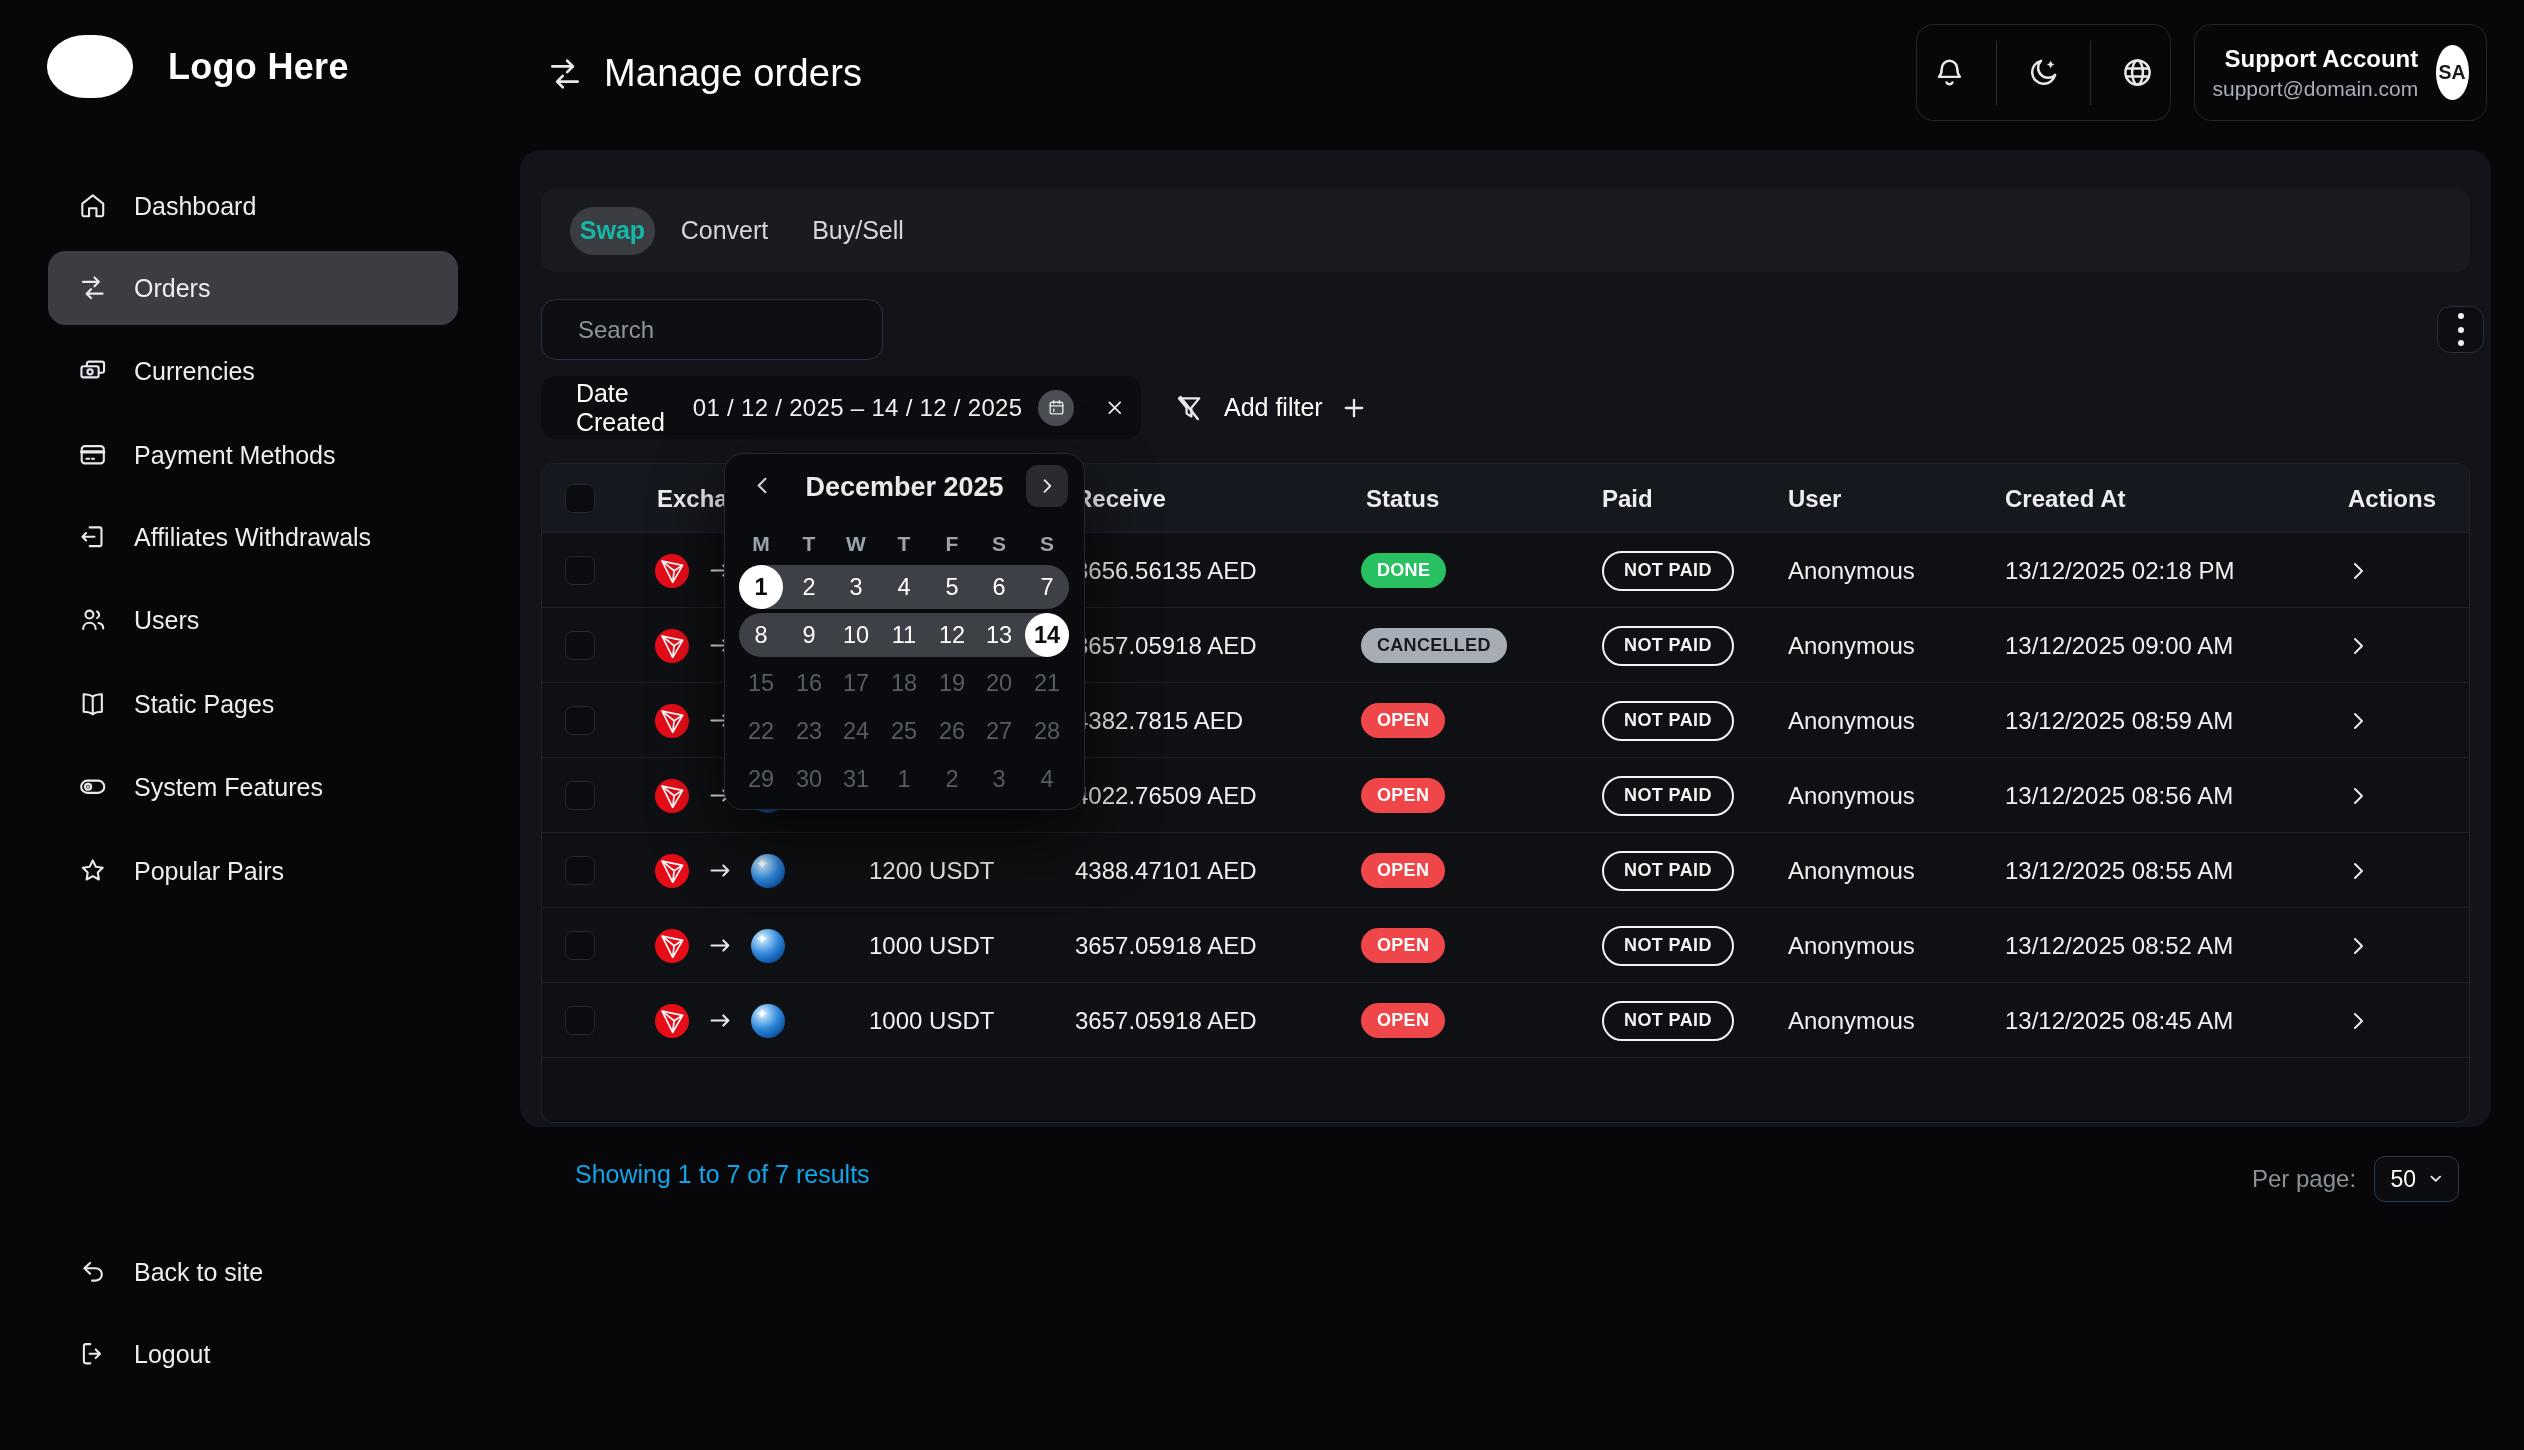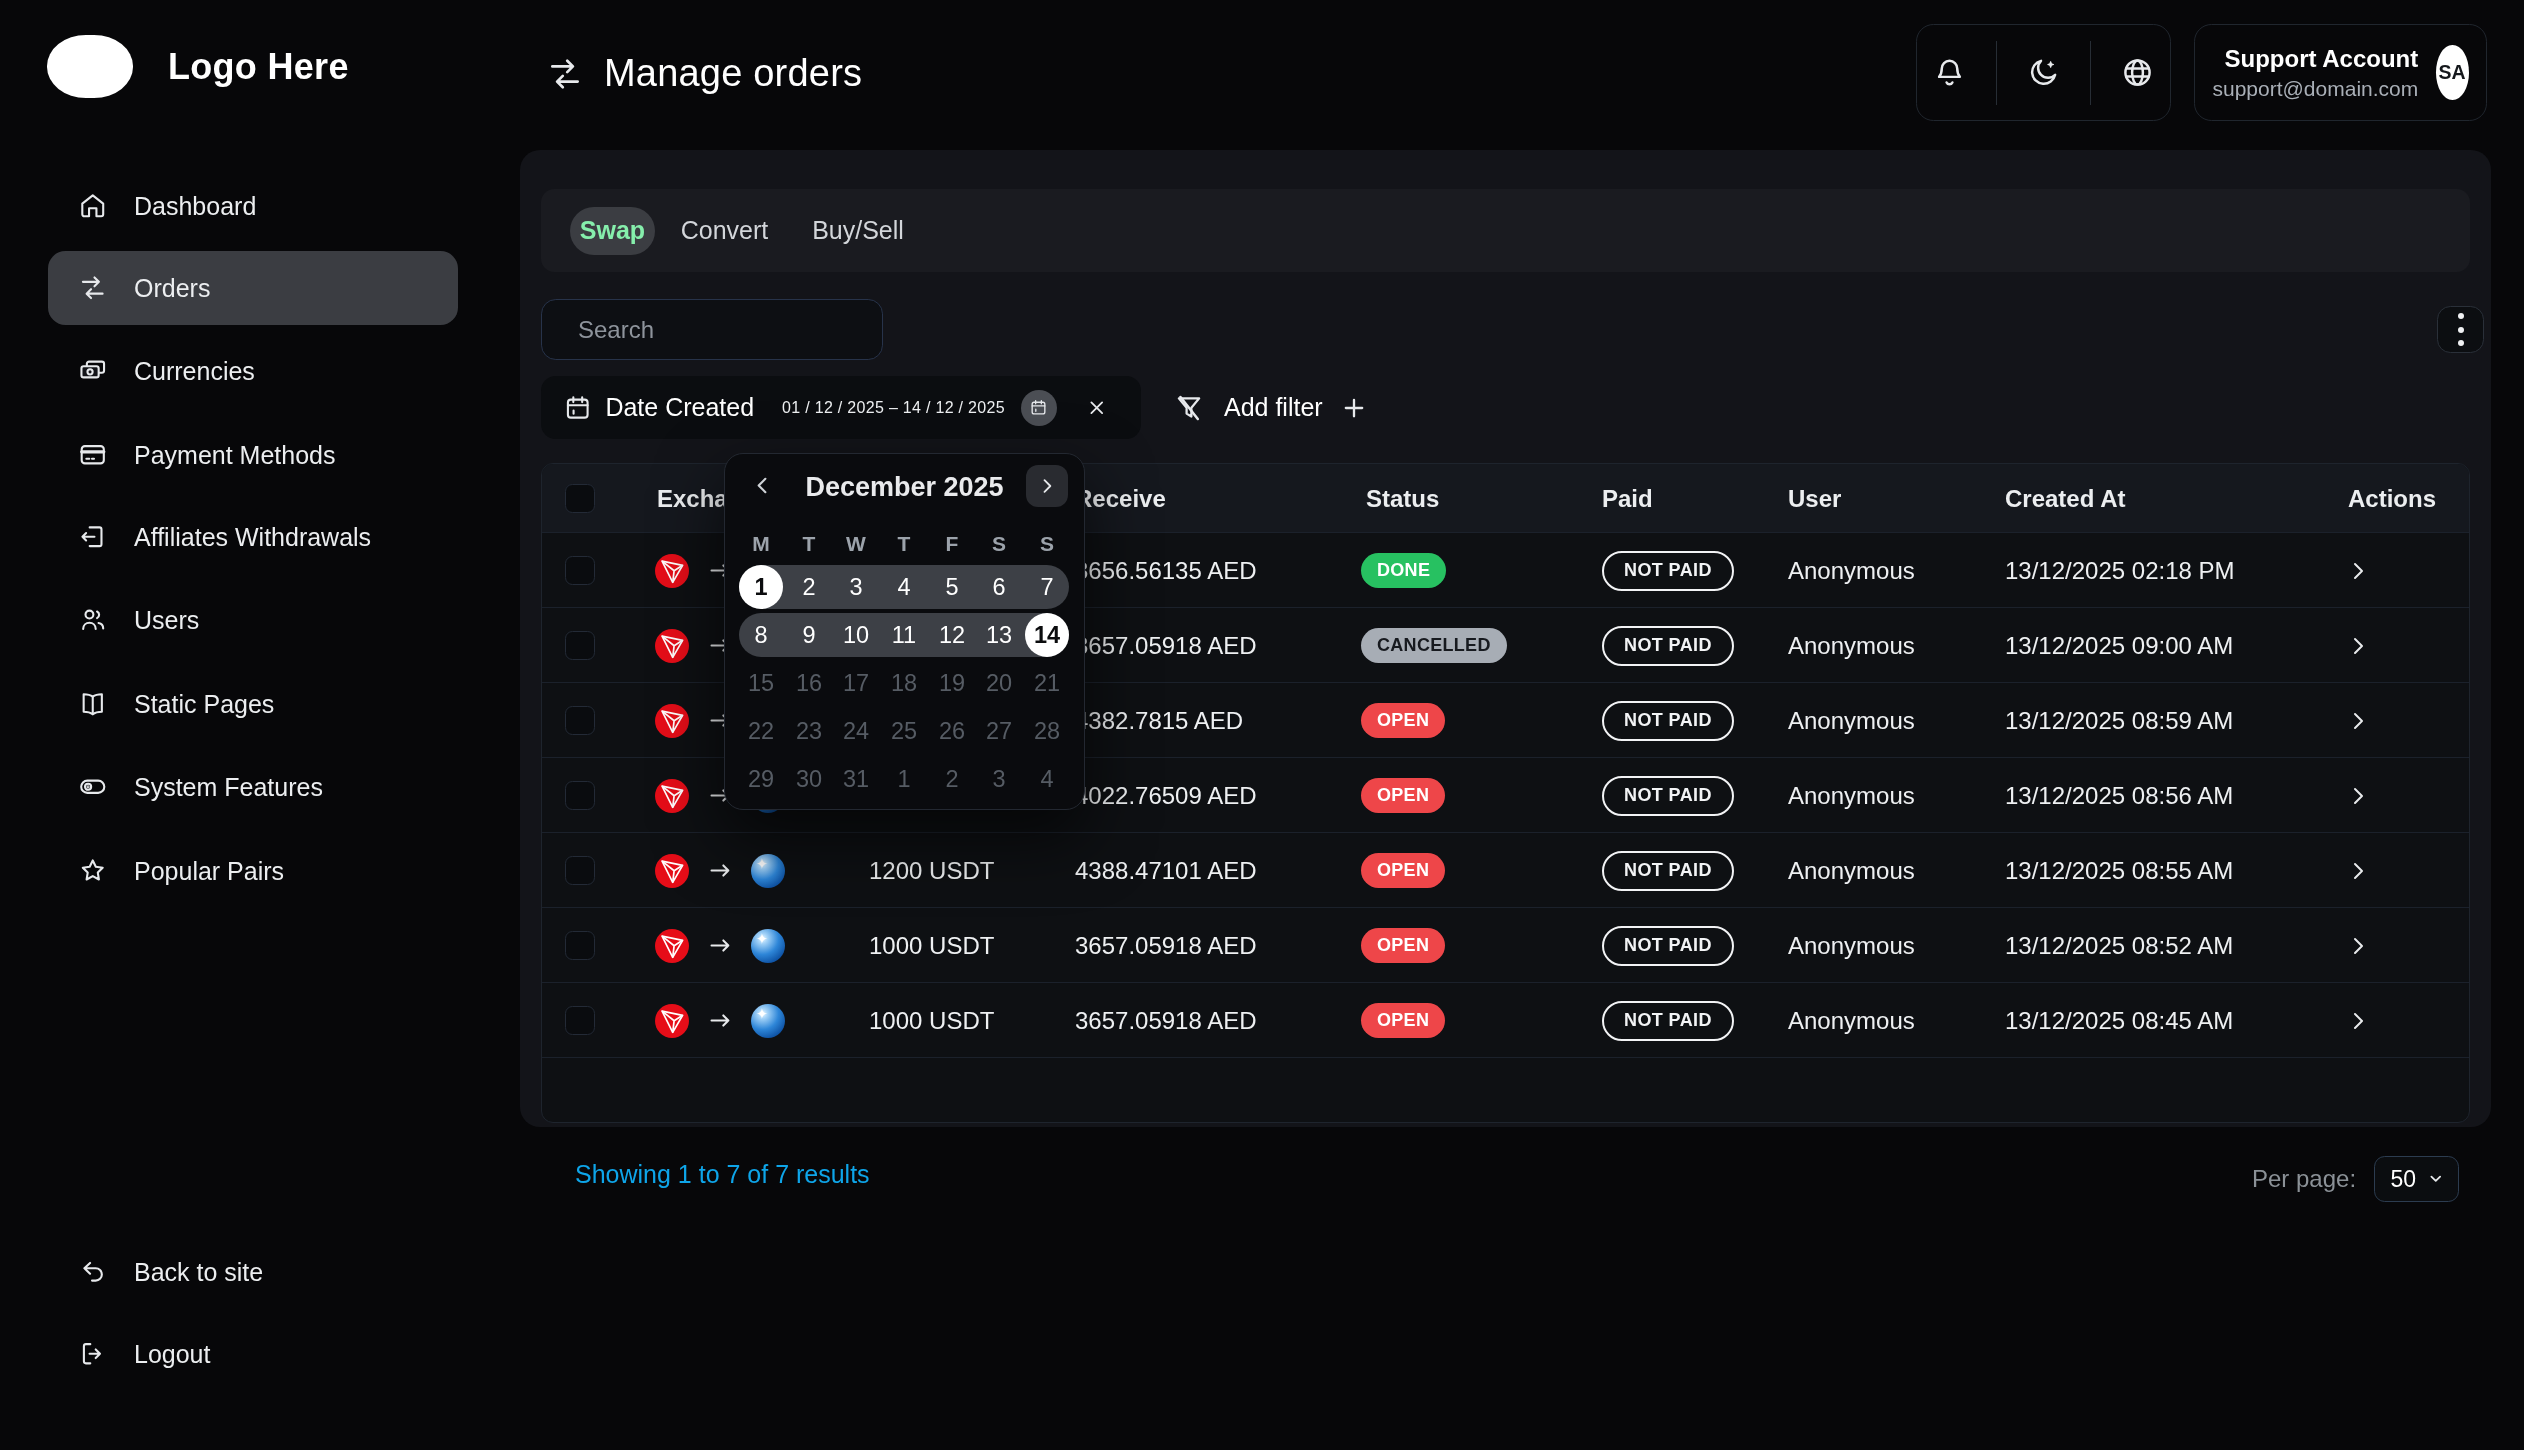--- a/index.html
+++ b/index.html
@@ -34,35 +34,35 @@
   #account-box{position:absolute;left:2194px;top:24px;width:293px;height:97px;border:1.3px solid #20262e;border-radius:17.5px;display:flex;align-items:center;justify-content:flex-end;gap:17.5px;padding:0 17.5px;background:var(--page-bg);cursor:pointer;}
   #account-text{text-align:right;}
   #account-name{font-size:24px;font-weight:700;color:#fff;}
   #account-email{font-size:21px;color:#a9afb7;margin-top:4px;}
   #avatar{width:55px;height:55px;border-radius:50%;background:#fff;color:#15181c;font-size:19.5px;font-weight:700;display:flex;align-items:center;justify-content:center;}
 
   
   #panel{position:absolute;left:520px;top:150px;width:1971px;height:977px;background:var(--panel-bg);border-radius:20px;}
   #tabs-strip{position:absolute;left:21px;top:39px;width:1929px;height:83px;background:var(--strip-bg);border-radius:13.4px;}
   .tab{position:absolute;top:0;height:83px;display:flex;align-items:center;justify-content:center;font-size:25px;color:#d3d6da;font-weight:500;cursor:pointer;}
-  .tab.active{top:17.5px;height:48px;border-radius:671px;background:var(--active-bg);color:#86efac;font-weight:600;}
+  .tab.active{top:17.5px;height:48px;border-radius:671px;background:var(--active-bg);color:#14b8a6;font-weight:600;}
   #tab-0{left:29px;width:85px;}
   #tab-1{left:128px;width:111px;}
   #tab-2{left:261px;width:112px;}
 
   #search-box{position:absolute;left:21px;top:149px;width:342px;height:61px;border:1.3px solid var(--input-border);border-radius:14.8px;display:flex;align-items:center;gap:16px;padding:0 20px;background:#0d0f13;}
   #search-input{flex:1;background:transparent;border:none;outline:none;color:var(--text);font-size:24px;font-family:inherit;}
   #search-input::placeholder{color:#8e949c;}
   #kebab-btn{position:absolute;left:1917px;top:156px;width:47px;height:47px;border:1.3px solid #2a3039;border-radius:13.4px;display:flex;flex-direction:column;align-items:center;justify-content:center;gap:7.4px;cursor:pointer;background:#0c0e11;}
   .kdot{width:6px;height:6px;border-radius:50%;background:#f0f1f3;}
 
   #chip-row{position:absolute;left:21px;top:226px;height:63px;display:flex;align-items:center;}
   #date-chip{width:600px;height:63px;background:var(--chip-bg);border-radius:14.8px;display:flex;align-items:center;padding:0 17.5px 0 21.5px;gap:0;}
   #chip-label{font-size:25px;font-weight:500;color:#fff;margin-left:13.4px;}
-  #chip-range{font-size:16px;color:#eef0f2;margin-left:28px;letter-spacing:0.3px;white-space:nowrap;}
+  #chip-range{font-size:24px;color:#eef0f2;margin-left:28px;letter-spacing:0.3px;white-space:nowrap;}
   #chip-cal-btn{width:36px;height:36px;border-radius:50%;background:#4b4e54;display:flex;align-items:center;justify-content:center;margin-left:16px;cursor:pointer;flex:none;}
   #chip-close{margin-left:29.5px;cursor:pointer;flex:none;display:flex;}
   #filter-clear{margin-left:32px;cursor:pointer;display:flex;}
   #add-filter{display:flex;align-items:center;gap:17.5px;margin-left:19px;cursor:pointer;}
   #add-filter-label{font-size:25px;font-weight:500;color:#ffffff;}
 
   
   #table-card{position:absolute;left:21px;top:313px;width:1929px;height:660px;border:1.3px solid #1e242d;border-radius:12px;background:var(--card-bg);overflow:hidden;}
   #thead{position:relative;height:69px;background:var(--header-row-bg);border-bottom:1.3px solid var(--row-border);}
   .hcol{position:absolute;top:0;height:69px;display:flex;align-items:center;font-size:24px;font-weight:700;color:#eceef0;}

